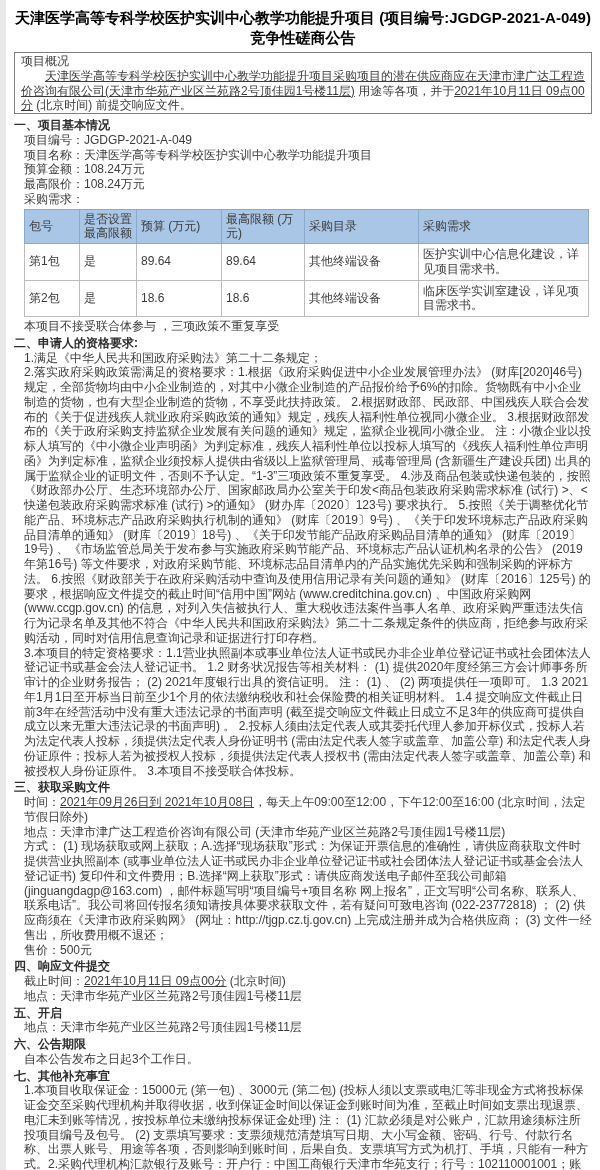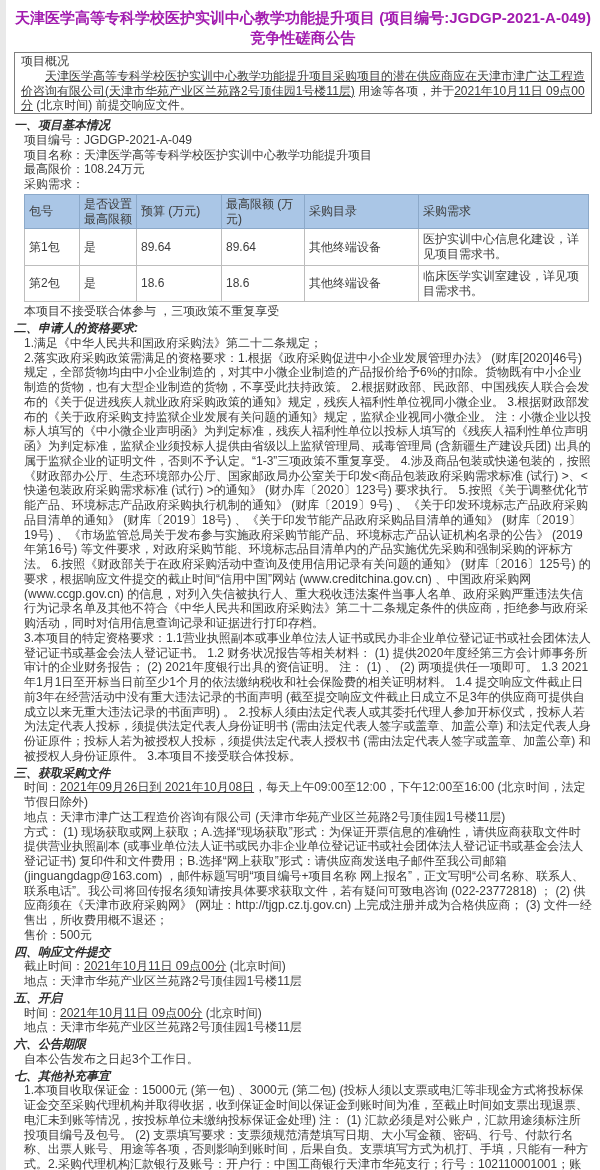--- a/index.html
+++ b/index.html
@@ -15,33 +15,33 @@
     min-height: 1164px;
     margin-left: 6px;
     background: #ffffff;
     padding: 6px 8px 10px 8px;
     font-size: 12px;
     line-height: 1.23;
   }
   .title {
     font-size: 15px;
     font-weight: bold;
-    color: #a21caf;
+    color: #000000;
     text-align: center;
     margin: 2px 0 5px 0;
     line-height: 1.3;
   }
   .overview-box {
     border: 1px solid #7f7f7f;
     padding: 1px 6px 0 6px;
     margin-bottom: 4px;
   }
   .overview-text { text-indent: 2em; margin: 0; }
   .u { text-decoration: underline; }
-  .sec-heading { font-weight: bold; color: #2e2e2e; margin-top: 2px; font-style: italic; }
+  .sec-heading { font-weight: bold; color: #2e2e2e; margin-top: 2px; }
   .body-ind { padding-left: 10px; }
   .para { margin: 0; }
   table.tbl {
     border-collapse: collapse;
     margin: 2px 8px 2px 10px;
     width: 564px;
     table-layout: fixed;
     font-size: 12px;
   }
   table.tbl th {
@@ -67,20 +67,21 @@
   <div class="title">天津医学高等专科学校医护实训中心教学功能提升项目 (项目编号:JGDGP-2021-A-049)竞争性磋商公告</div>
 
   <div class="overview-box">
     <div>项目概况</div>
     <p class="overview-text"><span class="u">天津医学高等专科学校医护实训中心教学功能提升项目采购项目的潜在供应商应在天津市津广达工程造价咨询有限公司(天津市华苑产业区兰苑路2号顶佳园1号楼11层)</span><span> 用途等各项，并于</span><span class="u">2021年10月11日 09点00分</span><span> (北京时间) 前提交响应文件。</span></p>
   </div>
 
   <div class="sec-heading">一、项目基本情况</div>
   <div class="body-ind">项目编号：JGDGP-2021-A-049</div>
   <div class="body-ind">项目名称：天津医学高等专科学校医护实训中心教学功能提升项目</div>
+  <div class="body-ind">预算金额：108.24万元</div>
   <div class="body-ind">最高限价：108.24万元</div>
   <div class="body-ind">采购需求：</div>
 
   <table class="tbl">
     <colgroup>
       <col style="width:55px">
         <col style="width:57px">
         <col style="width:85px">
         <col style="width:83px">
         <col style="width:114px">
@@ -127,21 +128,20 @@
   <div class="body-ind"><span>时间：</span><span class="u">2021年09月26日到 2021年10月08日</span><span>，每天上午09:00至12:00，下午12:00至16:00 (北京时间，法定节假日除外)</span></div>
   <div class="body-ind">地点：天津市津广达工程造价咨询有限公司 (天津市华苑产业区兰苑路2号顶佳园1号楼11层)</div>
   <p class="para body-ind">方式： (1) 现场获取或网上获取；A.选择“现场获取”形式：为保证开票信息的准确性，请供应商获取文件时提供营业执照副本 (或事业单位法人证书或民办非企业单位登记证书或社会团体法人登记证书或基金会法人登记证书) 复印件和文件费用；B.选择“网上获取”形式：请供应商发送电子邮件至我公司邮箱 (jinguangdagp@163.com) ，邮件标题写明“项目编号+项目名称 网上报名”，正文写明“公司名称、联系人、联系电话”。我公司将回传报名须知请按具体要求获取文件，若有疑问可致电咨询 (022-23772818) ； (2) 供应商须在《天津市政府采购网》 (网址：http://tjgp.cz.tj.gov.cn) 上完成注册并成为合格供应商； (3) 文件一经售出，所收费用概不退还；</p>
   <div class="body-ind">售价：500元</div>
 
   <div class="sec-heading">四、响应文件提交</div>
   <div class="body-ind"><span>截止时间：</span><span class="u">2021年10月11日 09点00分</span><span> (北京时间)</span></div>
   <div class="body-ind">地点：天津市华苑产业区兰苑路2号顶佳园1号楼11层</div>
 
   <div class="sec-heading">五、开启</div>
-  <div class="body-ind"><span>时间：</span><span class="u">2021年10月11日 09点00分</span><span> (北京时间)</span></div>
   <div class="body-ind">地点：天津市华苑产业区兰苑路2号顶佳园1号楼11层</div>
 
   <div class="sec-heading">六、公告期限</div>
   <div class="body-ind">自本公告发布之日起3个工作日。</div>
 
   <div class="sec-heading">七、其他补充事宜</div>
   <p class="para body-ind">1.本项目收取保证金：15000元 (第一包) 、3000元 (第二包)  (投标人须以支票或电汇等非现金方式将投标保证金交至采购代理机构并取得收据，收到保证金时间以保证金到账时间为准，至截止时间如支票出现退票、电汇未到账等情况，按投标单位未缴纳投标保证金处理) 注： (1) 汇款必须是对公账户，汇款用途须标注所投项目编号及包号。 (2) 支票填写要求：支票须规范清楚填写日期、大小写金额、密码、行号、付款行名称、出票人账号、用途等各项，否则影响到账时间，后果自负。支票填写方式为机打、手填，只能有一种方式。2.采购代理机构汇款银行及账号：开户行：中国工商银行天津市华苑支行；行号：102110001001；账号：0302017119300288227；名称：天津市津广达工程造价咨询有限公司。 本项目对小微企业产品给予6.0%的价格扣除；</p>
 
 </div>
 

